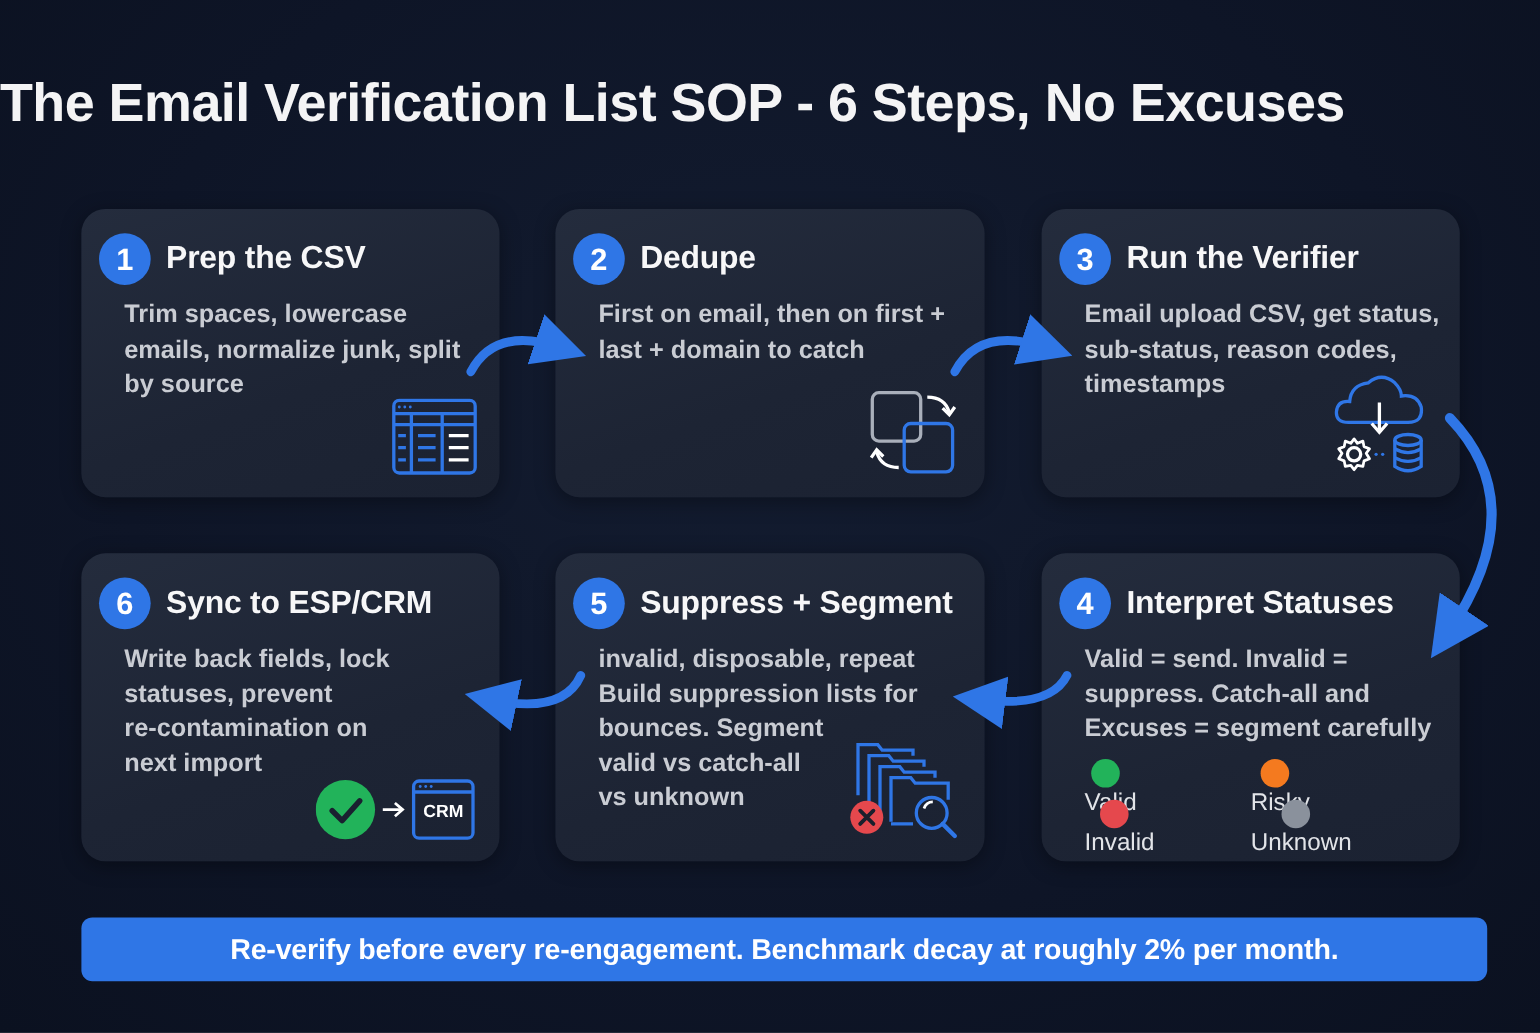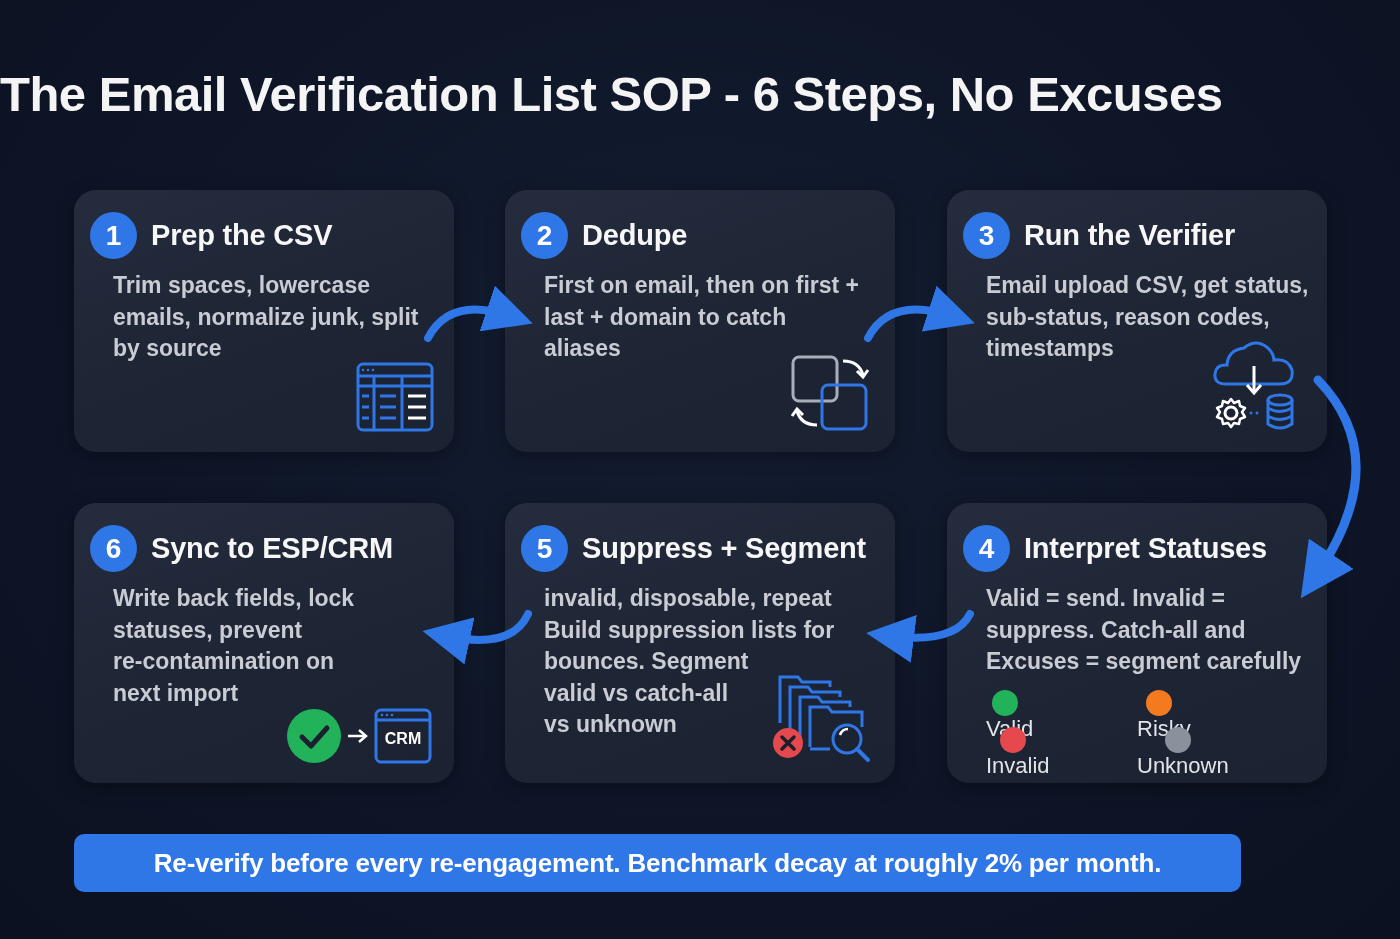--- a/index.html
+++ b/index.html
@@ -31,21 +31,21 @@
   .card-title { font-size: 29px; font-weight: 700; color: #f7f7f8; letter-spacing: -0.2px; }
   .card-body {
     position: absolute; left: 39px; top: 80px;
     font-size: 23px; line-height: 31.5px; color: #c9ccd3; font-weight: bold;
   }
   .icon { position: absolute; }
   .legend { position: absolute; left: 39px; top: 187px; width: 300px; }
   .legend-item { position: absolute; display: flex; align-items: center; font-size: 22px; color: #e2e4e8; flex-direction: column; }
   .dot { width: 26px; height: 26px; border-radius: 50%; margin-right: 10px; }
   .banner {
-    position: absolute; left: 74px; top: 834px; width: 1167px; height: 58px;
+    position: absolute; left: 74px; top: 834px; width: 1278px; height: 58px;
     background: #2f76e6; border-radius: 10px;
     display: flex; align-items: center; justify-content: center;
     font-size: 26px; font-weight: 700; color: #ffffff; letter-spacing: -0.2px;
   }
   svg.arrows { position: absolute; left: 0; top: 0; pointer-events: none; }
 </style>
 </head>
 <body>
 
 <h1 class="title">The Email Verification List SOP - 6 Steps, No Excuses</h1>
@@ -82,21 +82,20 @@
 </div>
 
 <div class="card" style="left:505px; top:190px; width:390px; height:262px;">
   <div class="card-head">
     <div class="badge">2</div>
     <div class="card-title">Dedupe</div>
   </div>
   <div class="card-body">
     <div>First on email, then on first +</div>
     <div>last + domain to catch</div>
-    <div>aliases</div>
   </div>
   <svg class="icon" style="left:284px; top:163px;" width="82" height="80" viewBox="0 0 82 80">
     <rect x="4" y="4" width="44" height="44" rx="6" fill="none" stroke="#a9afba" stroke-width="3"></rect>
     <rect x="33" y="32" width="44" height="44" rx="6" fill="none" stroke="#2f76e6" stroke-width="3"></rect>
     <path d="M54 8 Q70 8 74 22" fill="none" stroke="#ffffff" stroke-width="3"></path>
     <path d="M68 18 L74 24 L79 17" fill="none" stroke="#ffffff" stroke-width="3"></path>
     <path d="M28 72 Q12 72 8 58" fill="none" stroke="#ffffff" stroke-width="3"></path>
     <path d="M3 63 L8 56 L14 62" fill="none" stroke="#ffffff" stroke-width="3"></path>
   </svg>
 </div>

